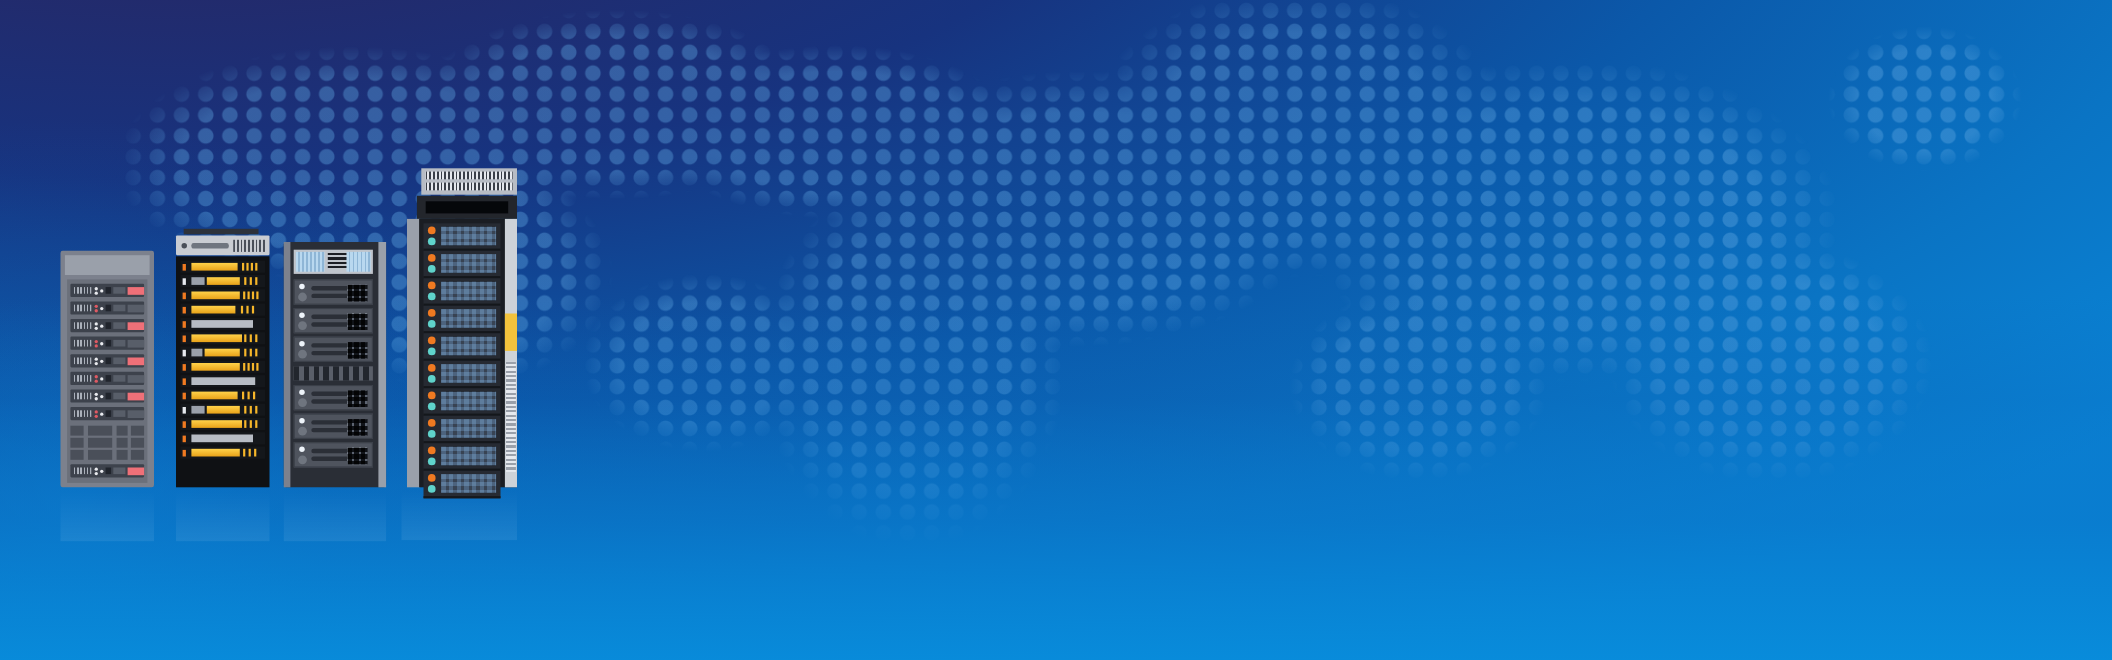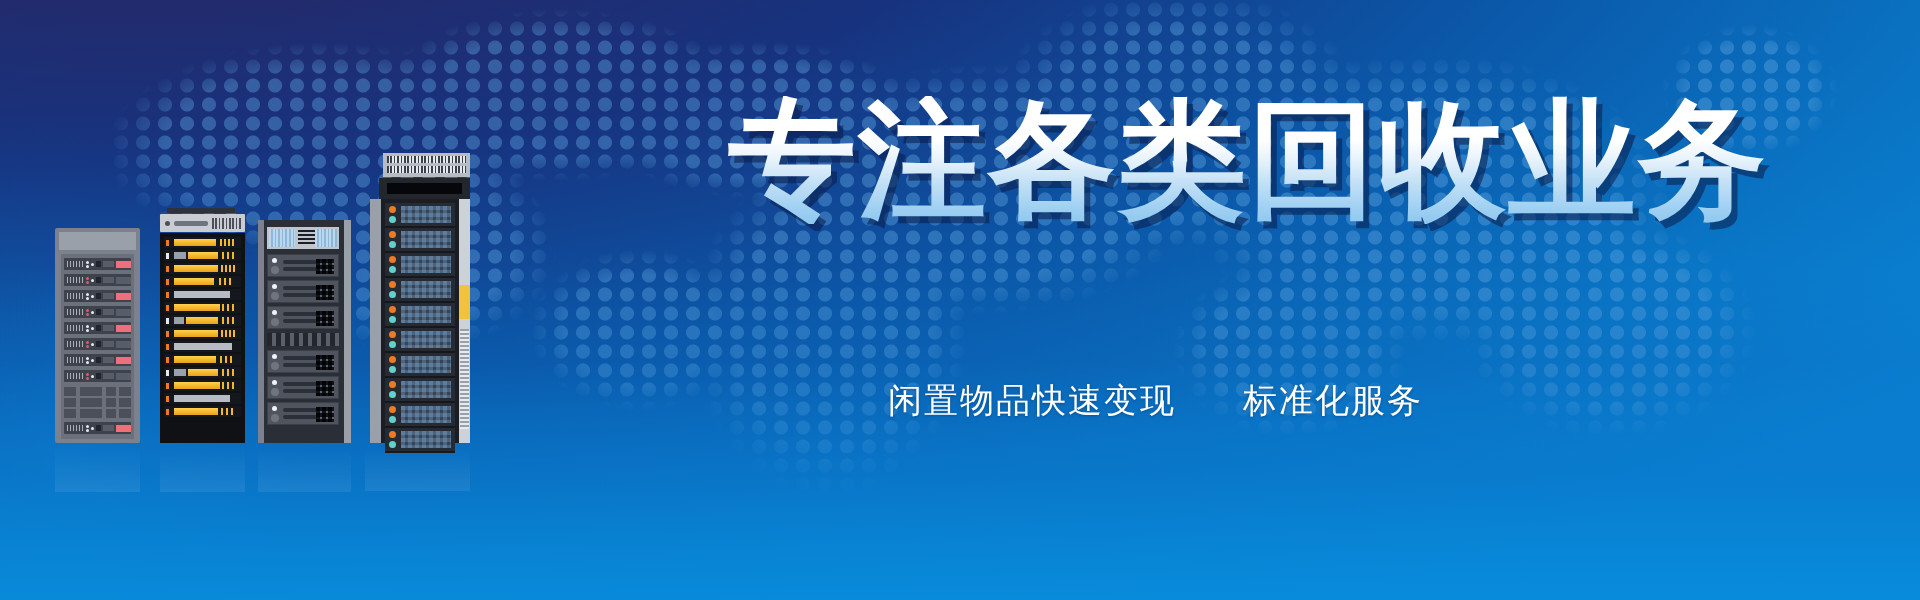--- a/index.html
+++ b/index.html
@@ -515,21 +515,15 @@
       </div>
       <div class="rail">
           <span class="ybox"></span>
           <span class="vent"></span>
         </div>
       <div class="reflect" style="top:292px"></div>
     </div>
 
   </div>
 
-  <div class="title">专注各类回收业务</div>
-
-  <div class="subtitle">
-    <span>闲置物品快速变现</span>
-    <span class="gap"></span>
-    <span>标准化服务</span>
-  </div>
+
 
 </div>
 
 </body></html>

